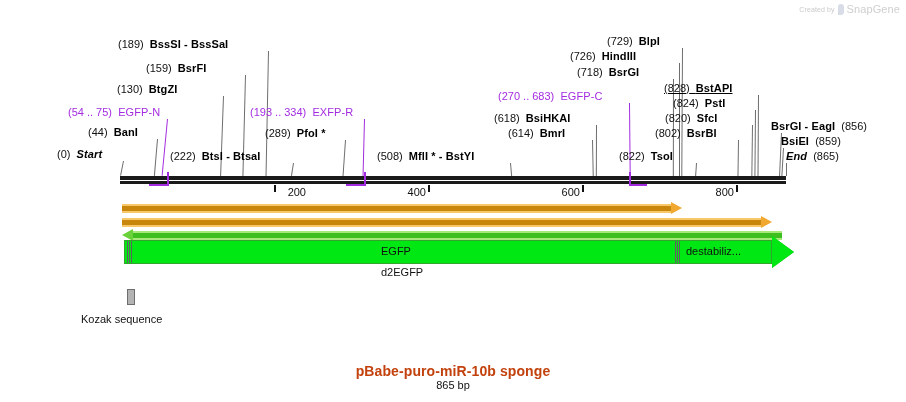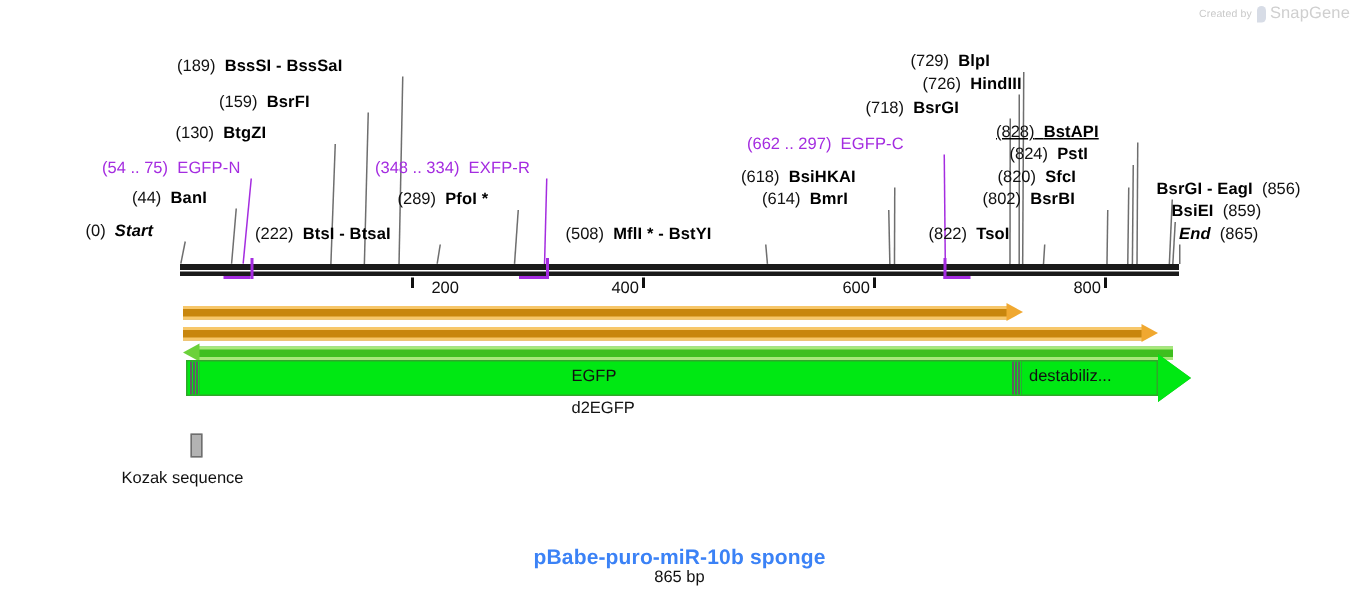--- a/index.html
+++ b/index.html
@@ -60,21 +60,21 @@
          background:repeating-linear-gradient(90deg,#00e813 0 1px,#5f5f5f 1px 2px);}
   .cdslabel{position:absolute;top:245px;font-size:11px;color:#111;white-space:nowrap;}
 
   #cdscaption{position:absolute;top:266px;font-size:11px;color:#111;white-space:nowrap;}
 
   
   #kozak-box{position:absolute;left:127px;top:289px;width:8px;height:16px;background:#b3b3b3;border:1px solid #6e6e6e;box-sizing:border-box;}
   #kozak-label{position:absolute;top:313px;font-size:11px;color:#111;white-space:nowrap;}
 
   
-  #title{position:absolute;width:906px;top:363px;text-align:center;font-size:14px;font-weight:bold;color:#3b82f6;letter-spacing:.1px;}
+  #title{position:absolute;width:906px;top:363px;text-align:center;font-size:14px;font-weight:bold;color:#c2410c;letter-spacing:.1px;}
   #subtitle{position:absolute;width:906px;top:379px;text-align:center;font-size:11px;color:#111;}
 </style>
 </head>
 <body>
 
 <div id="watermark" class="abs">
   <span class="wm-created">Created by</span>
   <span class="wm-logo"></span>
   <span class="wm-name">SnapGene</span>
 </div>
@@ -109,27 +109,27 @@
     </div>
   <div id="labels">
       <div class="site-label abs" style="left: 57px; top: 148px;"><span class="pos">(0)</span>&nbsp;&nbsp;<span class="nm it">Start</span></div>
       <div class="site-label abs" style="left: 88px; top: 126px;"><span class="pos">(44)</span>&nbsp;&nbsp;<span class="nm">BanI</span></div>
       <div class="site-label abs primer" style="left: 68px; top: 106px;"><span class="pos">(54 .. 75)</span>&nbsp;&nbsp;<span class="nm">EGFP-N</span></div>
       <div class="site-label abs" style="left: 117px; top: 83px;"><span class="pos">(130)</span>&nbsp;&nbsp;<span class="nm">BtgZI</span></div>
       <div class="site-label abs" style="left: 146px; top: 62px;"><span class="pos">(159)</span>&nbsp;&nbsp;<span class="nm">BsrFI</span></div>
       <div class="site-label abs" style="left: 118px; top: 38px;"><span class="pos">(189)</span>&nbsp;&nbsp;<span class="nm">BssSI  -  BssSaI</span></div>
       <div class="site-label abs" style="left: 170px; top: 150px;"><span class="pos">(222)</span>&nbsp;&nbsp;<span class="nm">BtsI  -  BtsaI</span></div>
       <div class="site-label abs" style="left: 265px; top: 127px;"><span class="pos">(289)</span>&nbsp;&nbsp;<span class="nm">PfoI *</span></div>
-      <div class="site-label abs primer" style="left: 250px; top: 106px;"><span class="pos">(348 .. 334)</span>&nbsp;&nbsp;<span class="nm">EXFP-R</span></div>
+      <div class="site-label abs primer" style="left: 250px; top: 106px;"><span class="pos">(193 .. 334)</span>&nbsp;&nbsp;<span class="nm">EXFP-R</span></div>
       <div class="site-label abs" style="left: 377px; top: 150px;"><span class="pos">(508)</span>&nbsp;&nbsp;<span class="nm">MflI *  -  BstYI</span></div>
       <div class="site-label abs" style="left: 508px; top: 127px;"><span class="pos">(614)</span>&nbsp;&nbsp;<span class="nm">BmrI</span></div>
       <div class="site-label abs" style="left: 494px; top: 112px;"><span class="pos">(618)</span>&nbsp;&nbsp;<span class="nm">BsiHKAI</span></div>
-      <div class="site-label abs primer" style="left: 498px; top: 90px;"><span class="pos">(662 .. 297)</span>&nbsp;&nbsp;<span class="nm">EGFP-C</span></div>
+      <div class="site-label abs primer" style="left: 498px; top: 90px;"><span class="pos">(270 .. 683)</span>&nbsp;&nbsp;<span class="nm">EGFP-C</span></div>
       <div class="site-label abs" style="left: 577px; top: 66px;"><span class="pos">(718)</span>&nbsp;&nbsp;<span class="nm">BsrGI</span></div>
-      <div class="site-label abs" style="left: 570px; top: 50px; margin-left: 45px;"><span class="pos">(726)</span>&nbsp;&nbsp;<span class="nm">HindIII</span></div>
+      <div class="site-label abs" style="left: 570px; top: 50px;"><span class="pos">(726)</span>&nbsp;&nbsp;<span class="nm">HindIII</span></div>
       <div class="site-label abs" style="left: 607px; top: 35px;"><span class="pos">(729)</span>&nbsp;&nbsp;<span class="nm">BlpI</span></div>
       <div class="site-label abs" style="left: 619px; top: 150px;"><span class="pos">(822)</span>&nbsp;&nbsp;<span class="nm">TsoI</span></div>
       <div class="site-label abs" style="left: 655px; top: 127px;"><span class="pos">(802)</span>&nbsp;&nbsp;<span class="nm">BsrBI</span></div>
       <div class="site-label abs" style="left: 665px; top: 112px;"><span class="pos">(820)</span>&nbsp;&nbsp;<span class="nm">SfcI</span></div>
       <div class="site-label abs" style="left: 673px; top: 97px;"><span class="pos">(824)</span>&nbsp;&nbsp;<span class="nm">PstI</span></div>
       <div class="site-label abs" style="left: 664px; top: 82px; text-decoration: underline;"><span class="pos">(828)</span>&nbsp;&nbsp;<span class="nm">BstAPI</span></div>
       <div class="site-label abs" style="left: 771px; top: 120px;"><span class="nm">BsrGI  -  EagI</span>&nbsp;&nbsp;<span class="pos">(856)</span></div>
       <div class="site-label abs" style="left: 781px; top: 135px;"><span class="nm">BsiEI</span>&nbsp;&nbsp;<span class="pos">(859)</span></div>
       <div class="site-label abs" style="left: 786px; top: 150px;"><span class="nm it">End</span>&nbsp;&nbsp;<span class="pos">(865)</span></div>
     </div>

